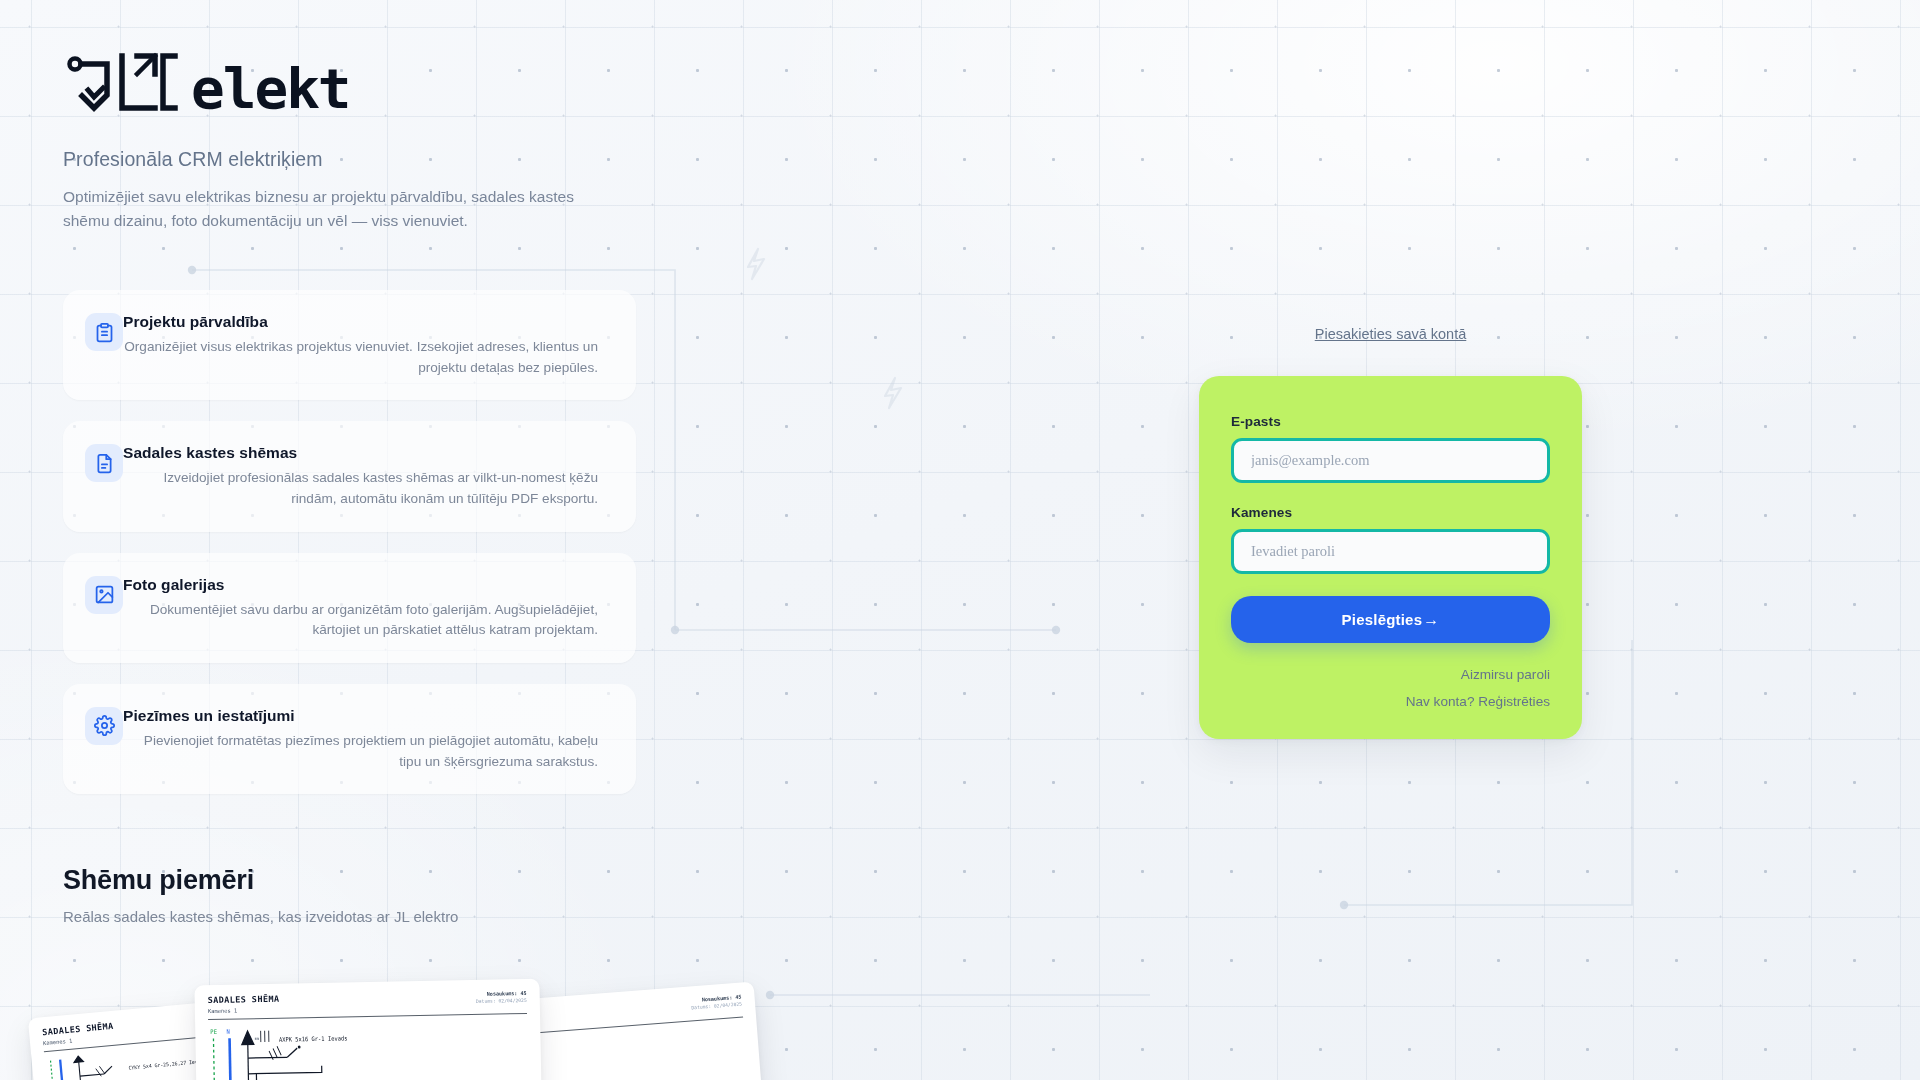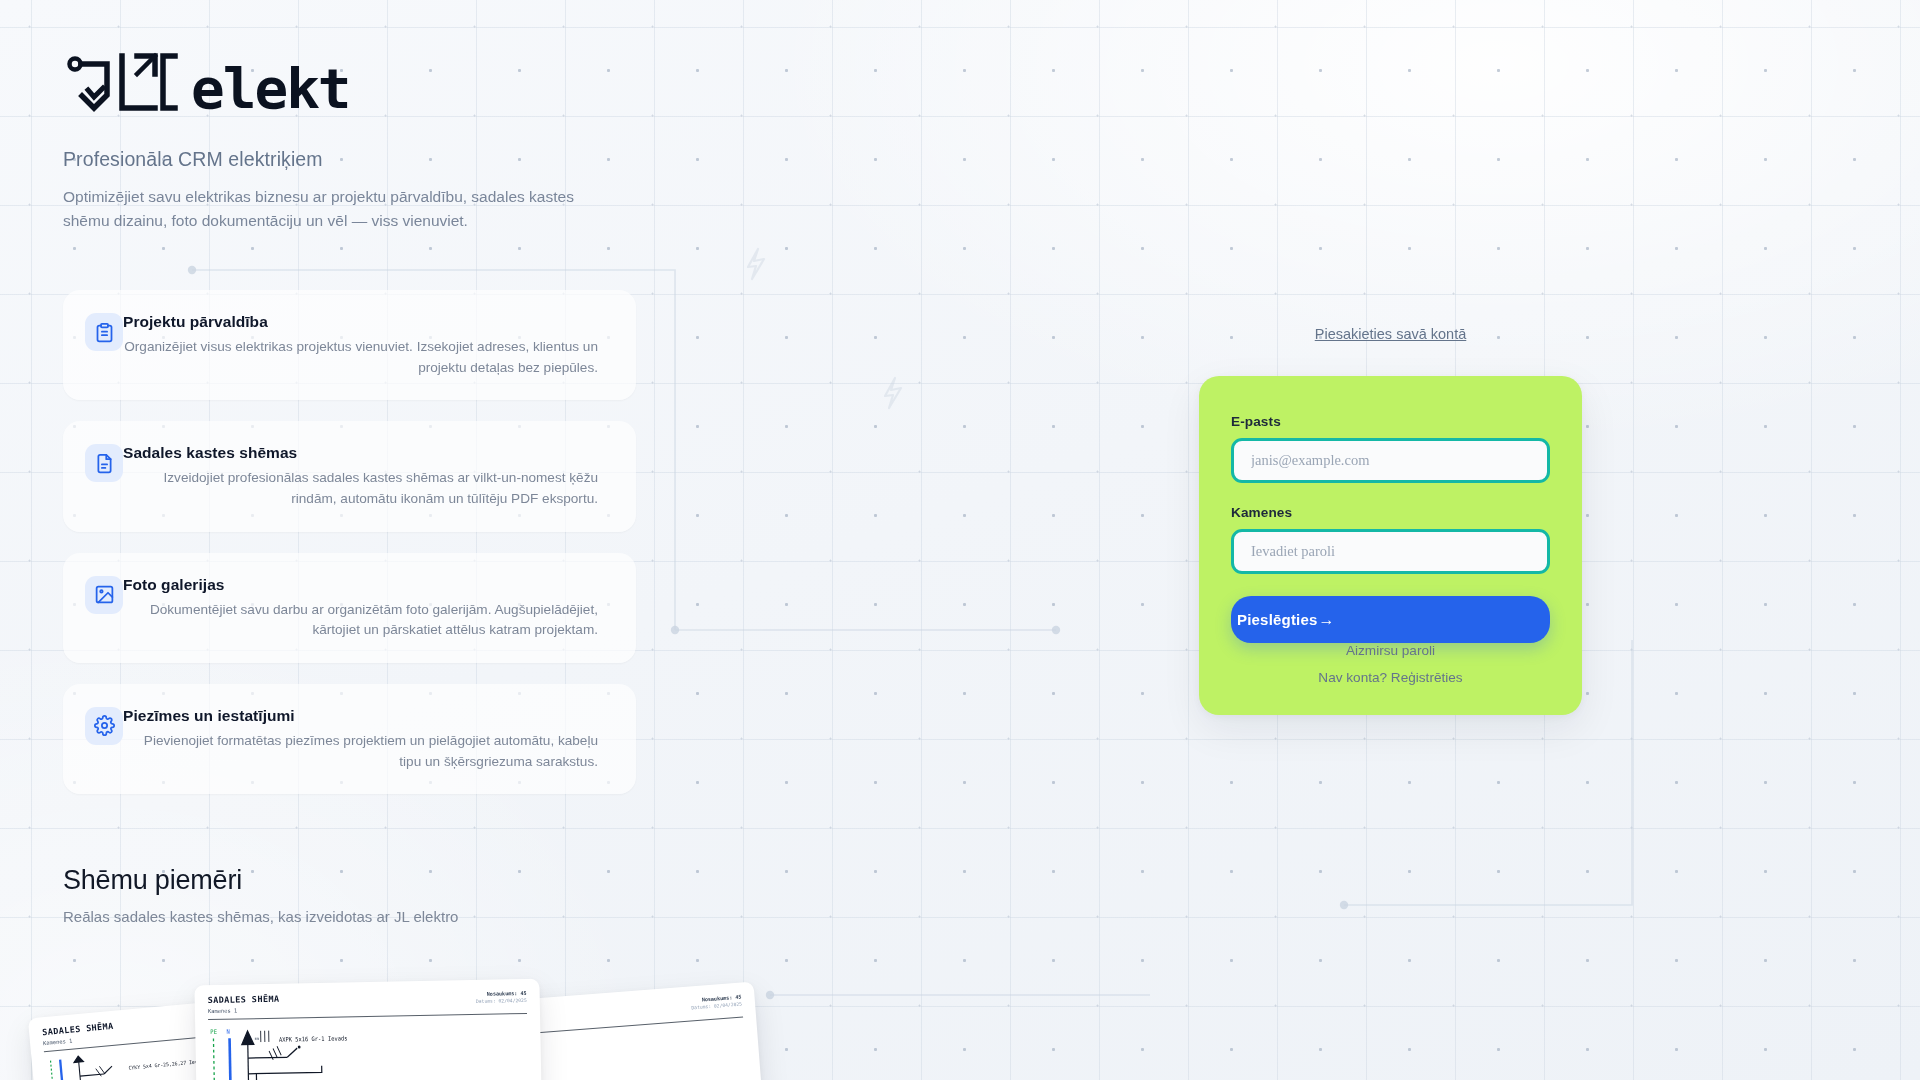--- a/index.html
+++ b/index.html
@@ -148,51 +148,52 @@
     font-family:Liberation Serif, serif;
     font-size:14.5px;
     color:#334155;
     outline:none;
   }
   .field-input::placeholder { color:#9aa5b5; }
 
   .submit-btn {
     display:flex;
     align-items:center;
+    justify-content:center;
     gap:1px;
     width:100%;
     height:47px;
     border:none;
     border-radius:20px;
     background:#2563eb;
     color:#ffffff;
     font-family:inherit;
     font-size:15px;
     font-weight:bold;
     letter-spacing:.2px;
     cursor:pointer;
     box-shadow:0 6px 16px rgba(37,99,235,.26);
   }
   .submit-btn .arrow { font-size:16px; line-height:1; }
 
-  .login-links { text-align:center; }
+  .login-links { margin-top:24px; text-align:right; }
   .login-link {
     display:block;
     font-size:13.6px;
     color:#64748b;
     text-decoration:none;
     margin-bottom:12px;
   }
   .login-link:last-child { margin-bottom:0; }
 
   
   .examples { position:absolute; left:63px; top:865px; width:1400px; }
   .examples-title {
     font-size:27px;
-    font-weight:normal;
+    font-weight:bold;
     color:#111827;
     margin:0 0 12px 0;
     letter-spacing:-.2px;
   }
   .examples-sub {
     font-size:15px;
     color:#7d8798;
     margin:0;
   }
 

